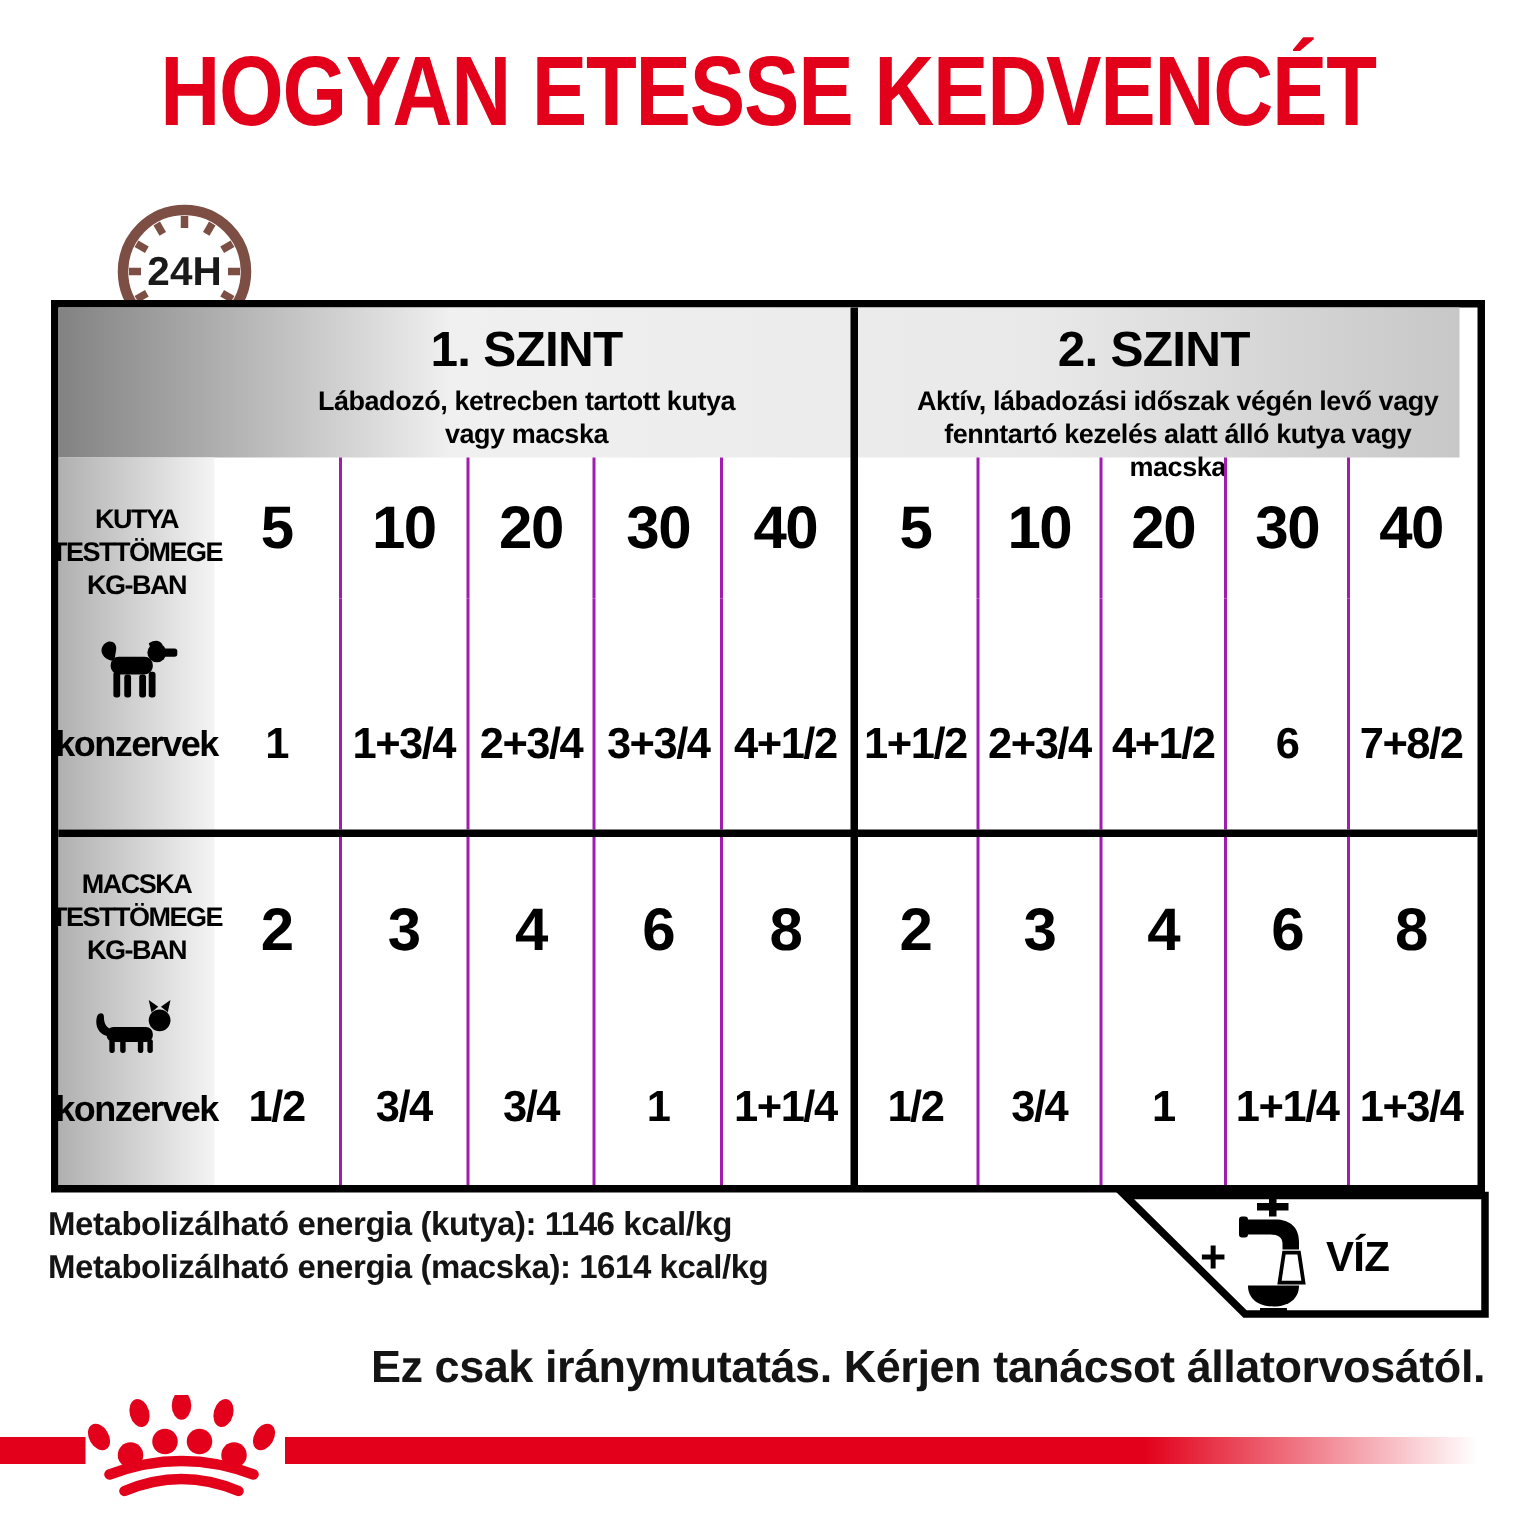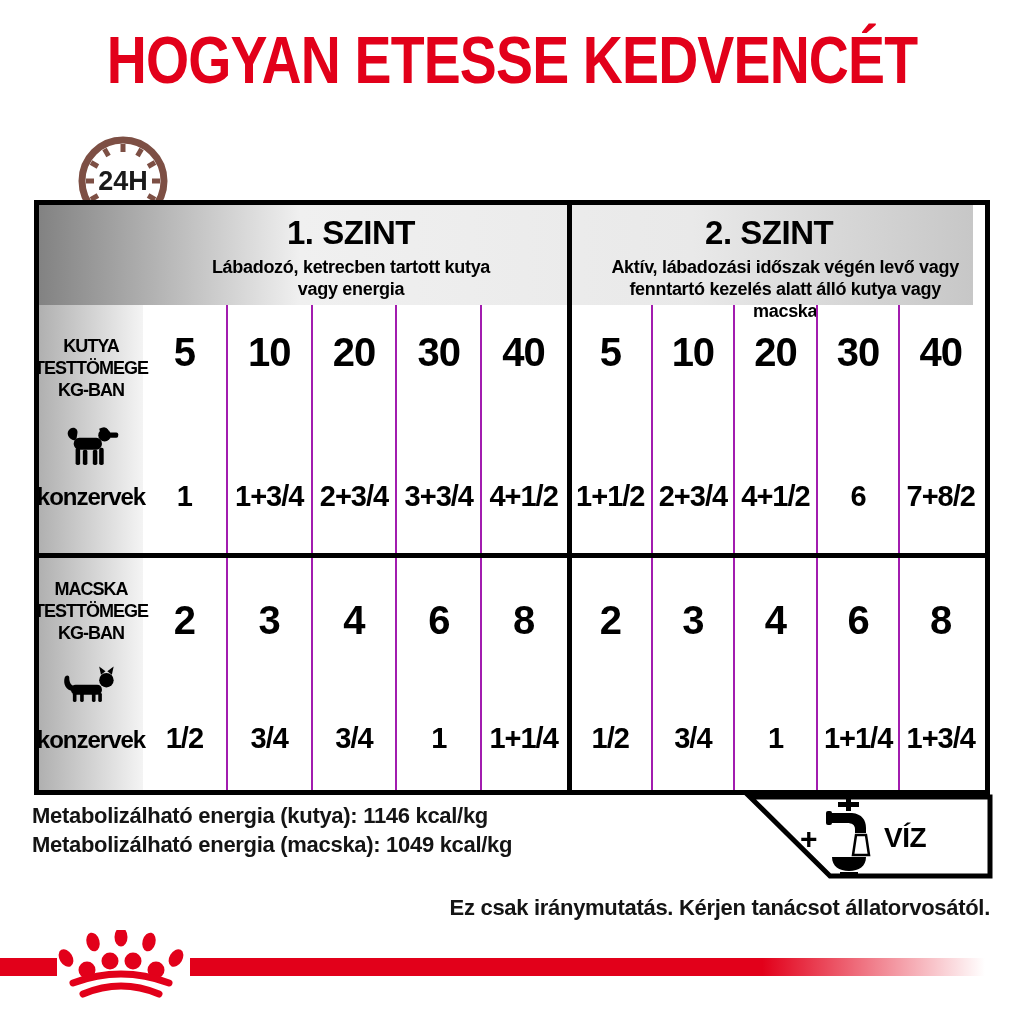--- a/index.html
+++ b/index.html
@@ -68,21 +68,21 @@
   .weight { font-size:40px; font-weight:700; letter-spacing:-1px; }
   .cans   { font-size:29px; font-weight:700; letter-spacing:-1px; }
   
   .energy { position:absolute; left:32px; top:801px; font-size:22px; font-weight:700;
             line-height:29px; color:#141414; letter-spacing:-0.3px; }
   .water-shape { position:absolute; left:740px; top:790px; width:255px; height:92px; z-index:2; }
   .water-plus { position:absolute; left:800px; top:822px; font-size:30px; font-weight:700; z-index:3; }
   .faucet { position:absolute; left:822px; top:799px; width:54px; height:78px; z-index:3; }
   .water-label { position:absolute; left:884px; top:822px; font-size:28px; font-weight:700;
                  letter-spacing:-0.5px; z-index:3; }
-  .disclaimer { position:absolute; right:34px; top:895px; font-size:22px; font-weight:700;
+  .disclaimer { position:absolute; right:34px; top:895px; font-size:30px; font-weight:700;
                 color:#141414; letter-spacing:-0.3px; }
   
   .stripe-left  { position:absolute; left:0; top:958px; width:57px; height:18px; background:#e2001a; }
   .stripe-right { position:absolute; left:190px; top:958px; width:795px; height:18px;
                   background:linear-gradient(90deg,#e2001a 0%,#e2001a 72%,rgba(226,0,26,0) 100%); }
   .crown { position:absolute; left:56px; top:930px; width:130px; height:68px; z-index:2; }
 </style>
 </head>
 <body>
 
@@ -109,21 +109,21 @@
     <text x="48" y="57" text-anchor="middle" font-size="27" font-weight="bold" font-family="Liberation Sans, DejaVu Sans, sans-serif" fill="#1a1a1a">24H</text>
   </svg>
 
   <div class="tbl">
     <div class="tbl-content">
 
       <div class="hdr">
         <div class="h-spacer"></div>
         <div class="h-lv1">
           <div class="level-title">1. SZINT</div>
-          <div class="level-sub">Lábadozó, ketrecben tartott kutya vagy energia</div>
+          <div class="level-sub">Lábadozó, ketrecben tartott kutya vagy macska</div>
         </div>
         <div class="h-gap"></div>
         <div class="h-lv2">
           <div class="level-title">2. SZINT</div>
           <div class="level-sub">Aktív, lábadozási időszak végén levő vagy fenntartó kezelés alatt álló kutya vagy macska</div>
         </div>
       </div>
 
       <div class="section sec-dog">
         <div class="label-col">
@@ -234,21 +234,21 @@
             </div>
         </div>
       </div>
 
       <div class="mid-div"></div>
     </div>
   </div>
 
   <div class="energy">
     <div>Metabolizálható energia (kutya): 1146 kcal/kg</div>
-    <div>Metabolizálható energia (macska): 1049 kcal/kg</div>
+    <div>Metabolizálható energia (macska): 1614 kcal/kg</div>
   </div>
 
   <svg class="water-shape" viewBox="0 0 255 92">
     <polygon points="10,7 250,7 250,86 90,86" fill="#ffffff" stroke="#000" stroke-width="5"></polygon>
   </svg>
   <div class="water-plus">+</div>
   <svg class="faucet" viewBox="0 0 54 78" fill="#000">
     <rect x="24" y="0" width="5" height="12"></rect>
     <rect x="16" y="3" width="21" height="5"></rect>
     <path d="M8,14 h22 c10,1 14,7 14,15 v5 h-11 v-4 c0,-4 -3,-6 -8,-6 H8 z"></path>

